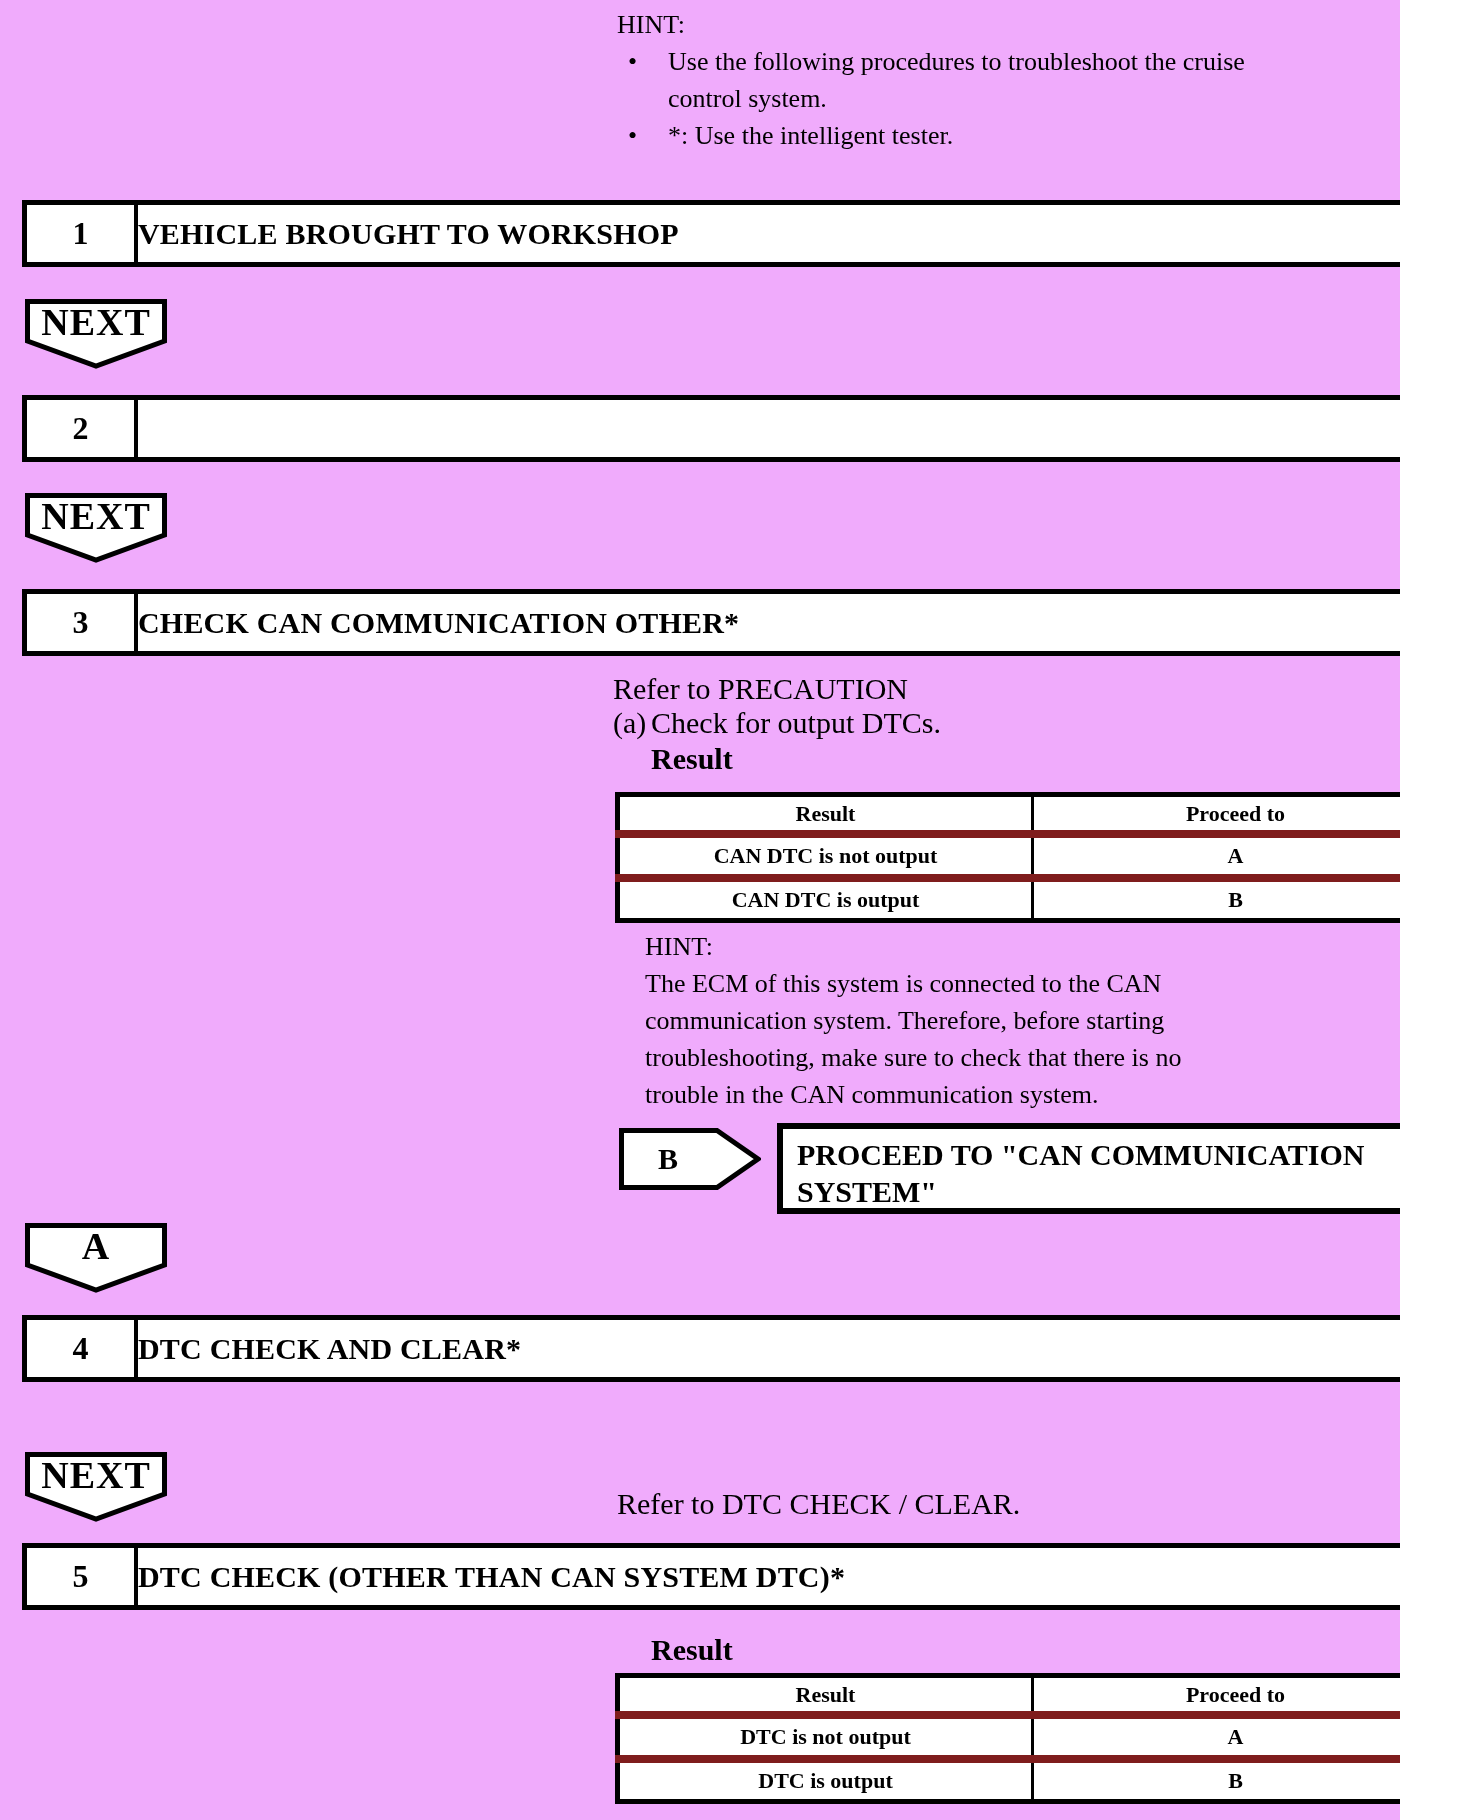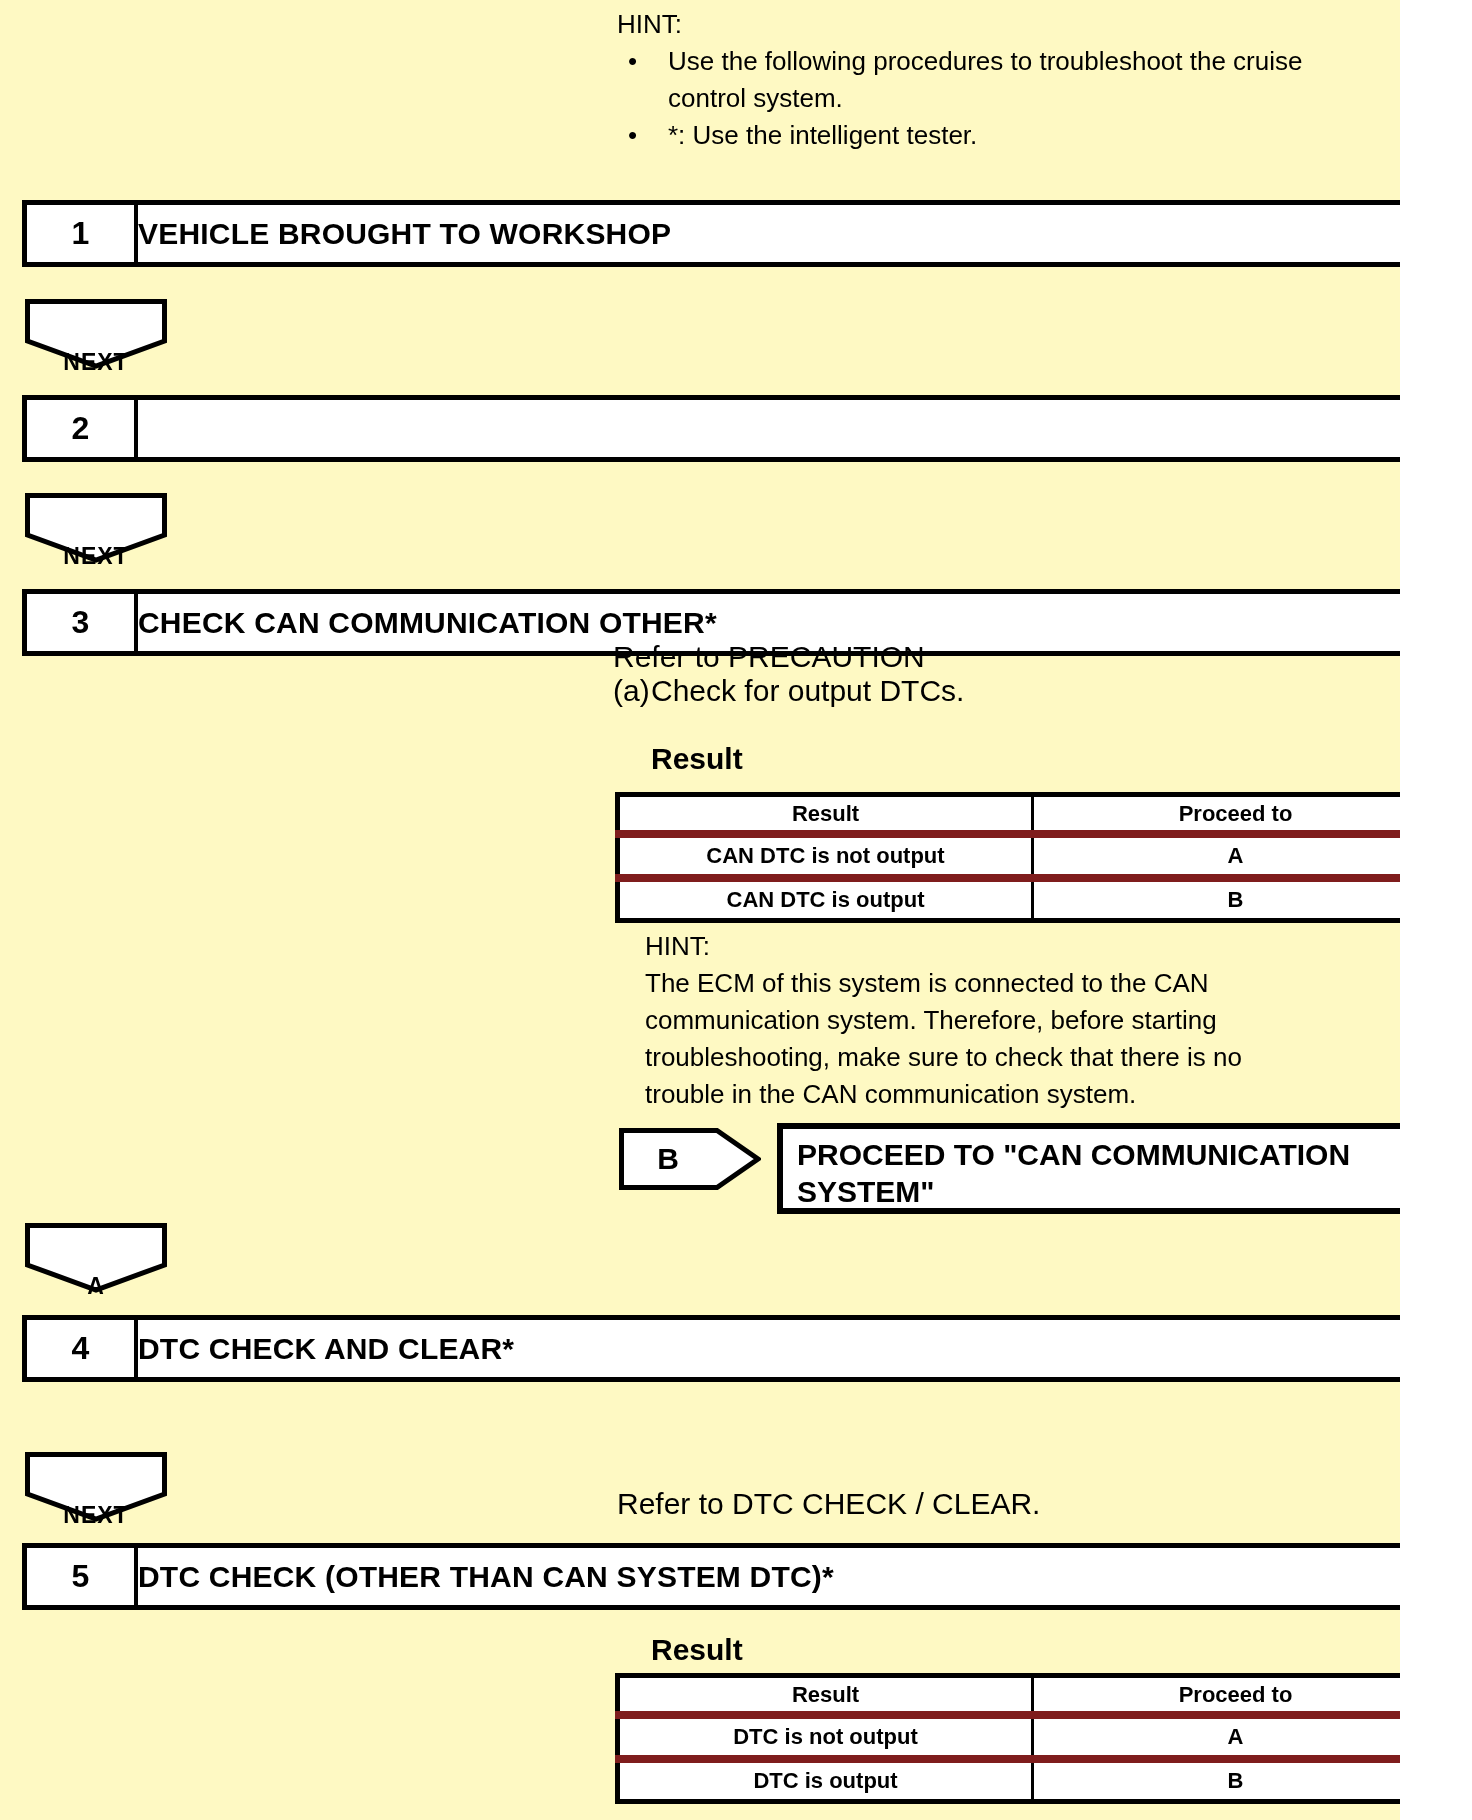--- a/index.html
+++ b/index.html
@@ -1,22 +1,22 @@
 <!DOCTYPE html>
 <html><head>
 <meta charset="utf-8">
 <style>
   html,body{margin:0;padding:0;background:#fff;}
   .page{
     position:relative;
     width:1400px;
     height:1820px;
-    background:#fef9c3;
+    background:#f0abfc;
     color:#000;
-    font-family:Liberation Sans, sans-serif;
+    font-family:Liberation Serif, serif;
     overflow:hidden;
   }
   
   .hintblock{position:absolute;font-size:26px;line-height:37px;color:#000;}
   .bullet-row{display:flex;}
   .bullet-dot{width:40px;flex:0 0 40px;}
   .bullet-cont{padding-left:40px;}
   
   .stepbox{
     position:absolute;
@@ -46,21 +46,21 @@
     font-size:30px;
     letter-spacing:0.2px;
     white-space:nowrap;
   }
   
   .downarrow{position:absolute;left:25px;width:142px;height:70px;}
   .downarrow svg{position:absolute;left:0;top:0;}
   .downarrow .arrowlabel{
     position:absolute;left:0;top:4px;width:142px;height:38px;
     display:flex;align-items:center;justify-content:center;
-    font-weight:bold;font-size:23px;letter-spacing:1px;margin-top:40px;
+    font-weight:bold;font-size:38px;letter-spacing:1px;
   }
   
   .rightarrow{position:absolute;left:619px;width:142px;height:62px;}
   .rightarrow svg{position:absolute;left:0;top:0;}
   .rightarrow .arrowlabel{
     position:absolute;left:0;top:0;width:98px;height:62px;
     display:flex;align-items:center;justify-content:center;
     font-weight:bold;font-size:30px;
   }
   
@@ -141,21 +141,21 @@
       <polygon points="2.5,2.5 139.5,2.5 139.5,42 71,67 2.5,42" fill="#fff" stroke="#000" stroke-width="5"></polygon>
     </svg>
     <div class="arrowlabel">NEXT</div>
   </div>
 
   <div class="stepbox" style="top:589px;">
     <div class="num">3</div>
     <div class="title">CHECK CAN COMMUNICATION OTHER*</div>
   </div>
 
-  <div class="instr" style="left:613px;top:640px;">
+  <div class="instr" style="left:613px;top:672px;">
     <div>Refer to PRECAUTION</div>
     <div class="substep">
       <span class="slabel">(a)</span>
       <span>Check for output DTCs.</span>
     </div>
   </div>
   <div class="result-label" style="left:651px;top:742px;">Result</div>
 
   <table class="rtable" style="top:792px;">
     <tbody>

